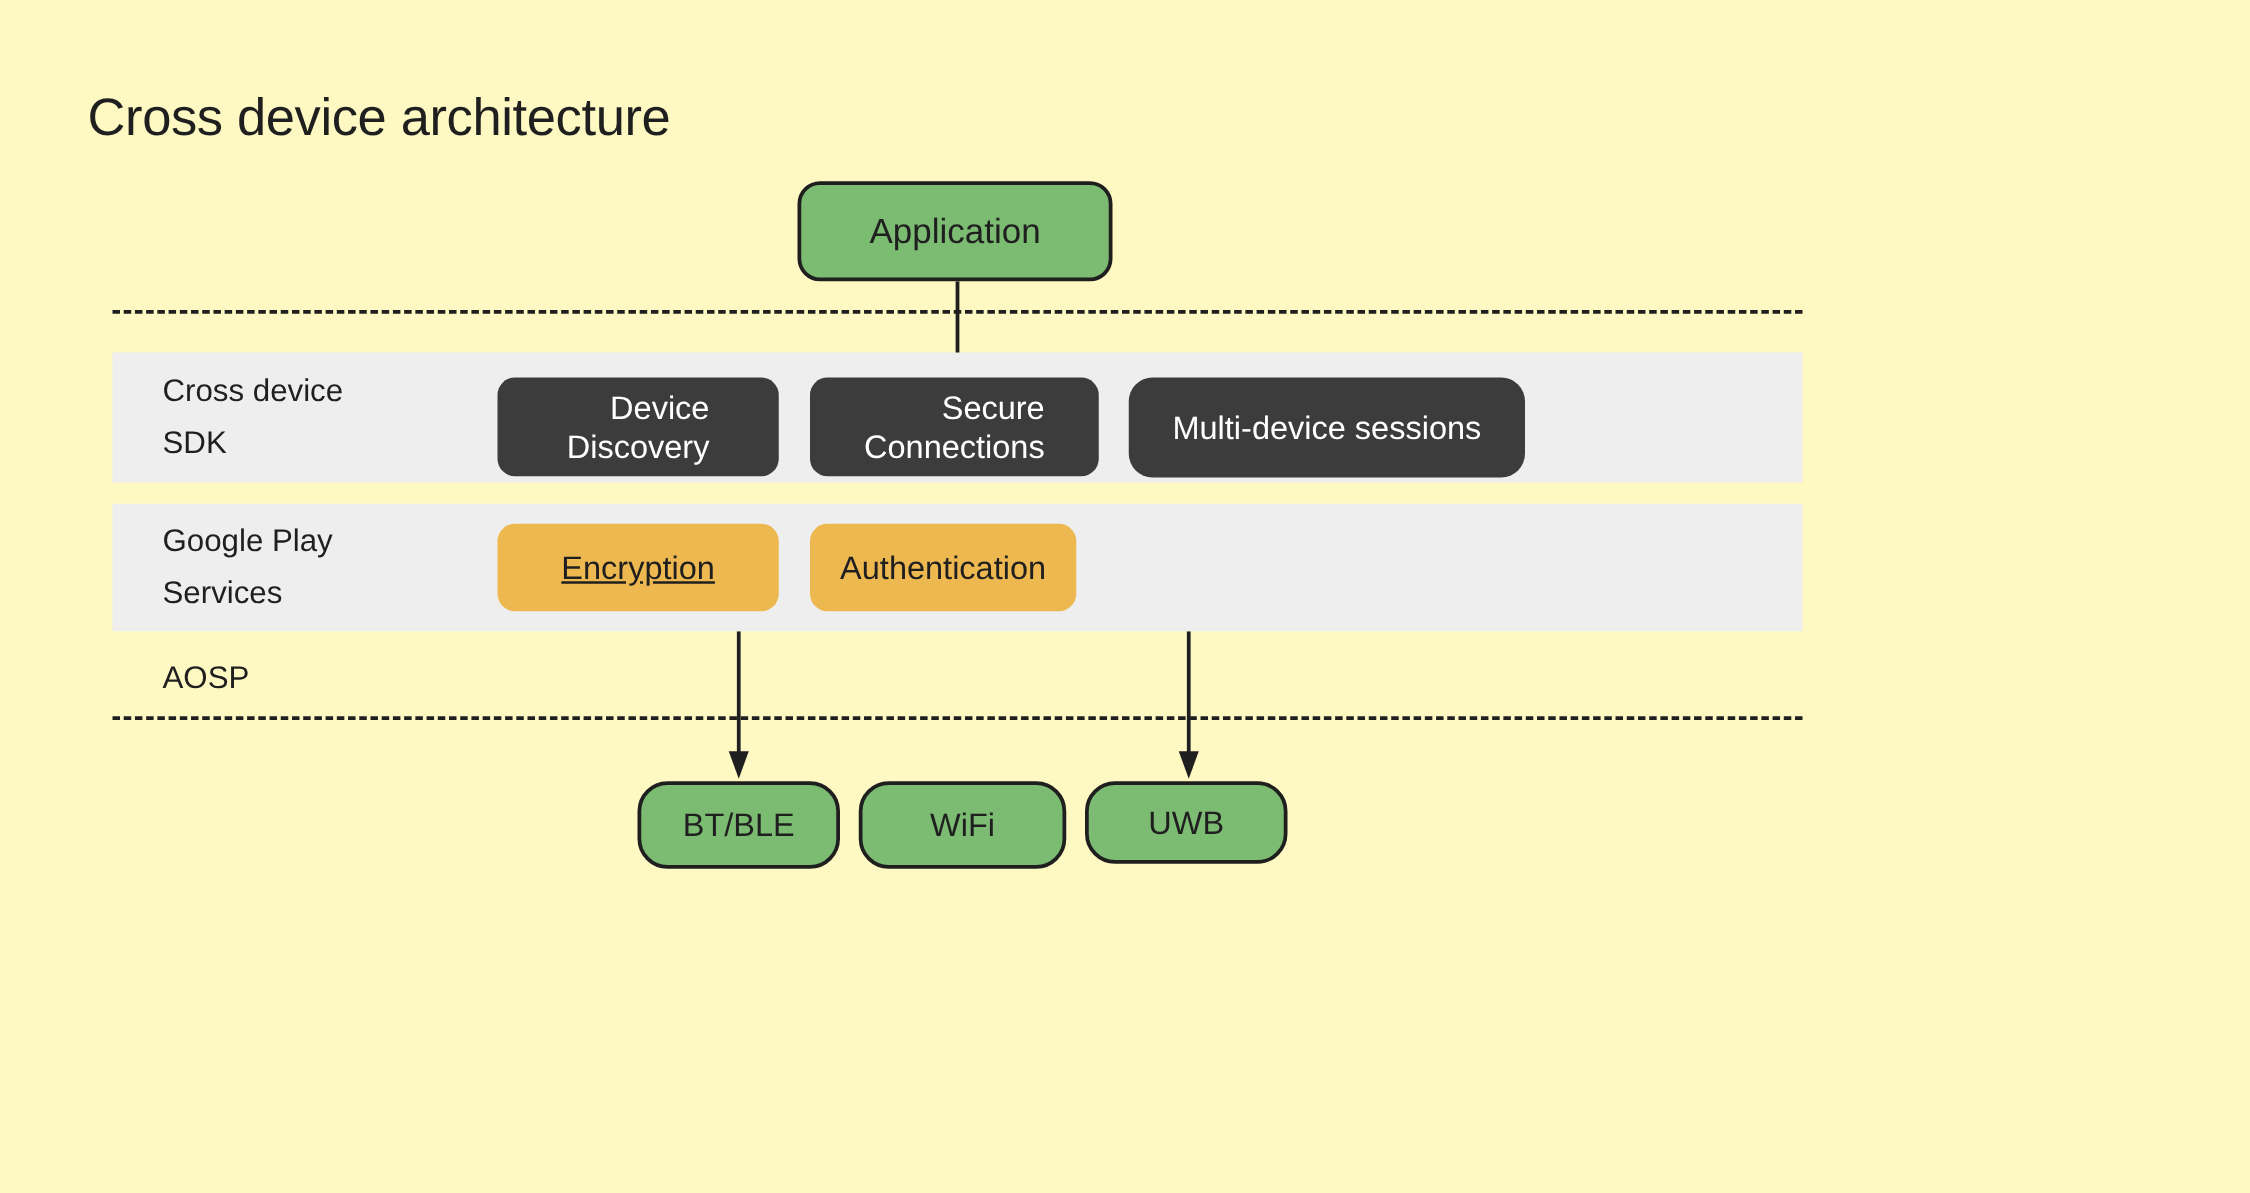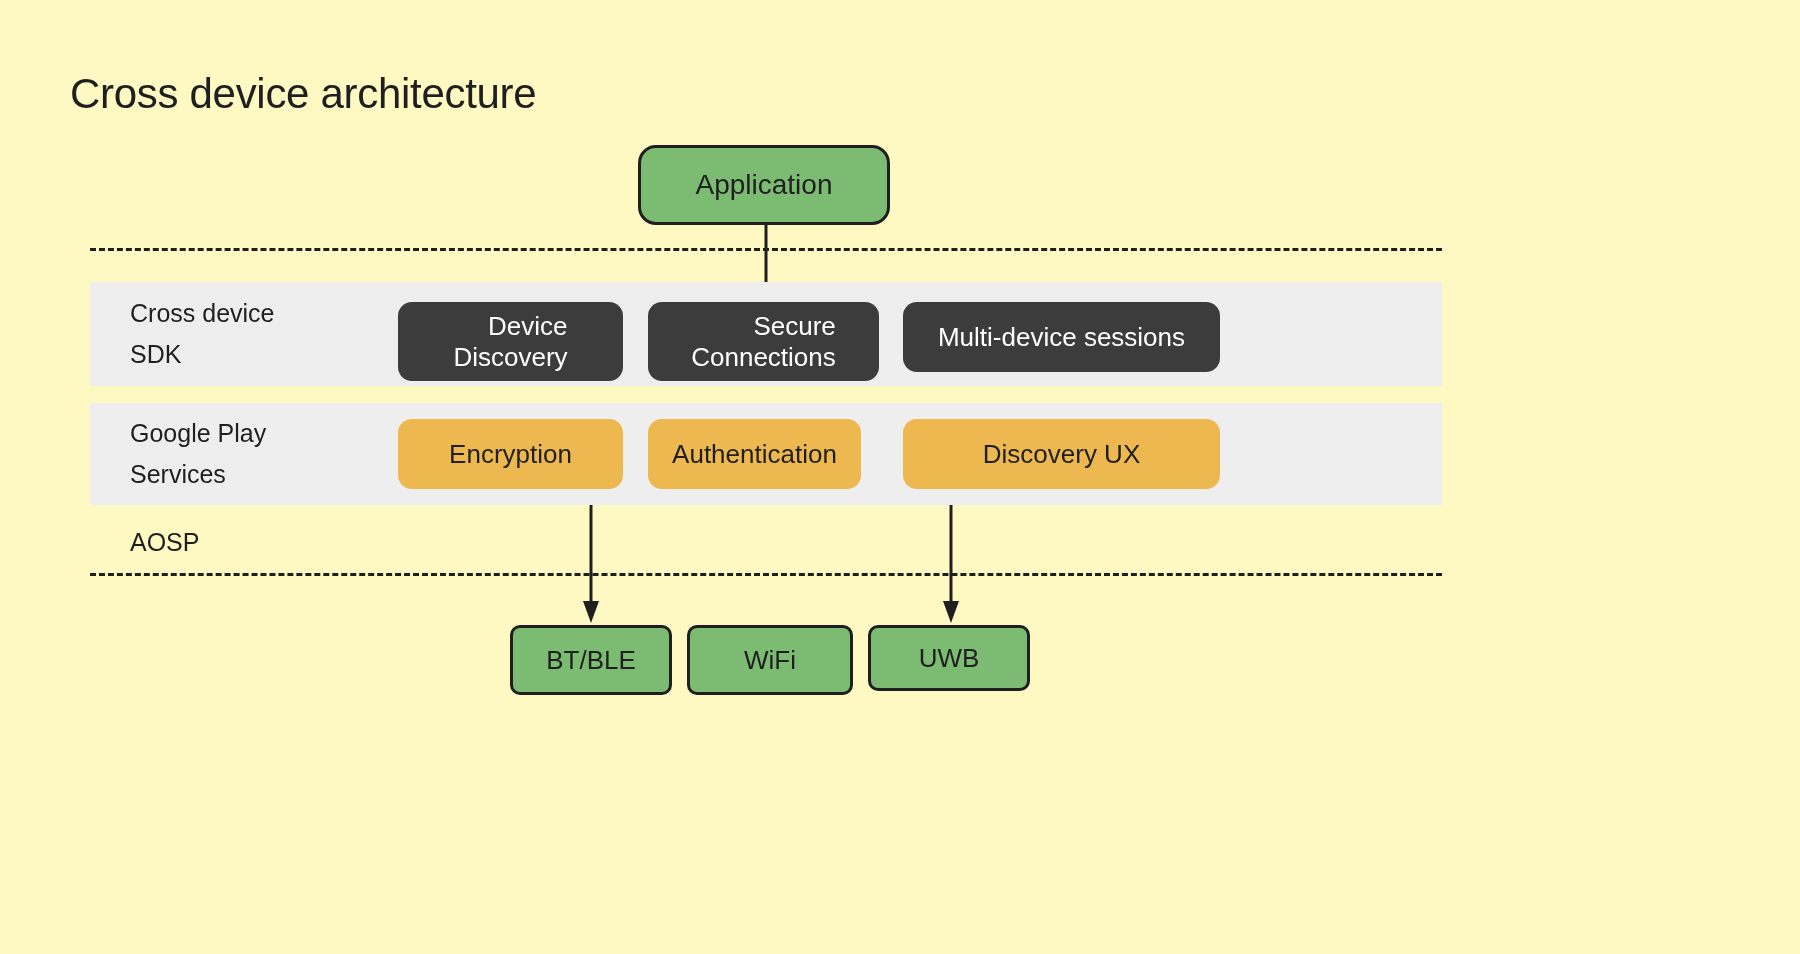--- a/index.html
+++ b/index.html
@@ -105,21 +105,21 @@
   .node-amber {
     background: #edb84f;
     color: #1f1f1f;
     font-size: 26px;
     border-radius: 14px;
   }
 
   .node-transport {
     background: #7cbb72;
     border: 3px solid #1f1f1f;
-    border-radius: 10px;
+    border-radius: 24px;
     color: #1f1f1f;
     font-size: 26px;
   }
 
   
   .arrow {
     position: absolute;
   }
 </style>
 </head>
@@ -142,32 +142,31 @@
     <div class="band-label">Cross device
 SDK</div>
   </div>
 
   <div class="node node-dark" style="left:398px; top:302px; width:225px; height:79px;">Device
 Discovery</div>
 
   <div class="node node-dark" style="left:648px; top:302px; width:231px; height:79px;">Secure
 Connections</div>
 
-  <div class="node node-dark" style="left:903px; top:302px; width:317px; height:70px;">Multi-device sessions</div>
+  <div class="node node-dark" style="left:903px; top:302px; width:317px; height:80px;border-radius:19px;">Multi-device sessions</div>
 
   <div class="layer-band" id="band-gps">
     <div class="band-label">Google Play
 Services</div>
   </div>
 
-  <div class="node node-amber" style="left:398px; top:419px; width:225px; height:70px;">Encryption</div>
+  <div class="node node-amber" style="left:398px; top:419px; width:225px; height:70px;text-decoration:underline;">Encryption</div>
 
   <div class="node node-amber" style="left:648px; top:419px; width:213px; height:70px;">Authentication</div>
 
-  <div class="node node-amber" style="left:903px; top:419px; width:317px; height:70px;">Discovery UX</div>
 
   <div class="aosp-label">AOSP</div>
 
   <svg class="arrow" style="left:573px; top:505px; width:36px; height:120px;" viewBox="0 0 36 120">
     <line x1="18" y1="0" x2="18" y2="102" stroke="#1f1f1f" stroke-width="3"></line>
     <polygon points="18,118 10,96 26,96" fill="#1f1f1f"></polygon>
   </svg>
 
   <svg class="arrow" style="left:933px; top:505px; width:36px; height:120px;" viewBox="0 0 36 120">
     <line x1="18" y1="0" x2="18" y2="102" stroke="#1f1f1f" stroke-width="3"></line>

